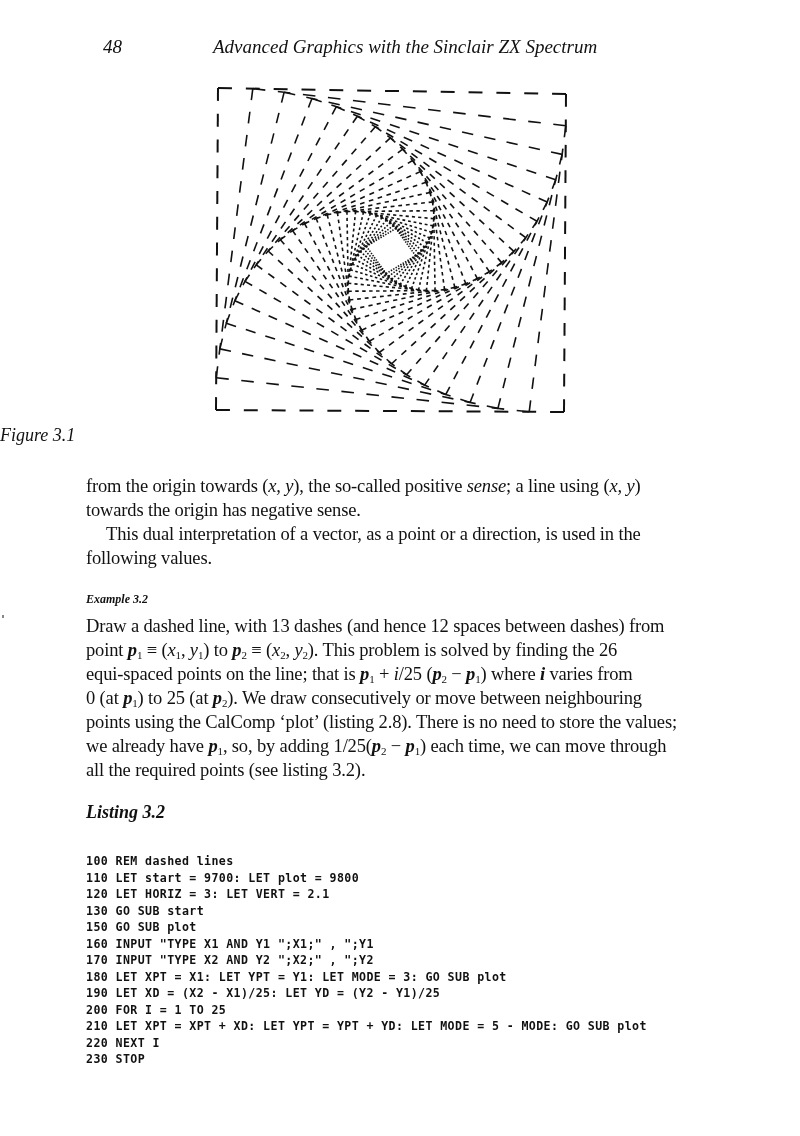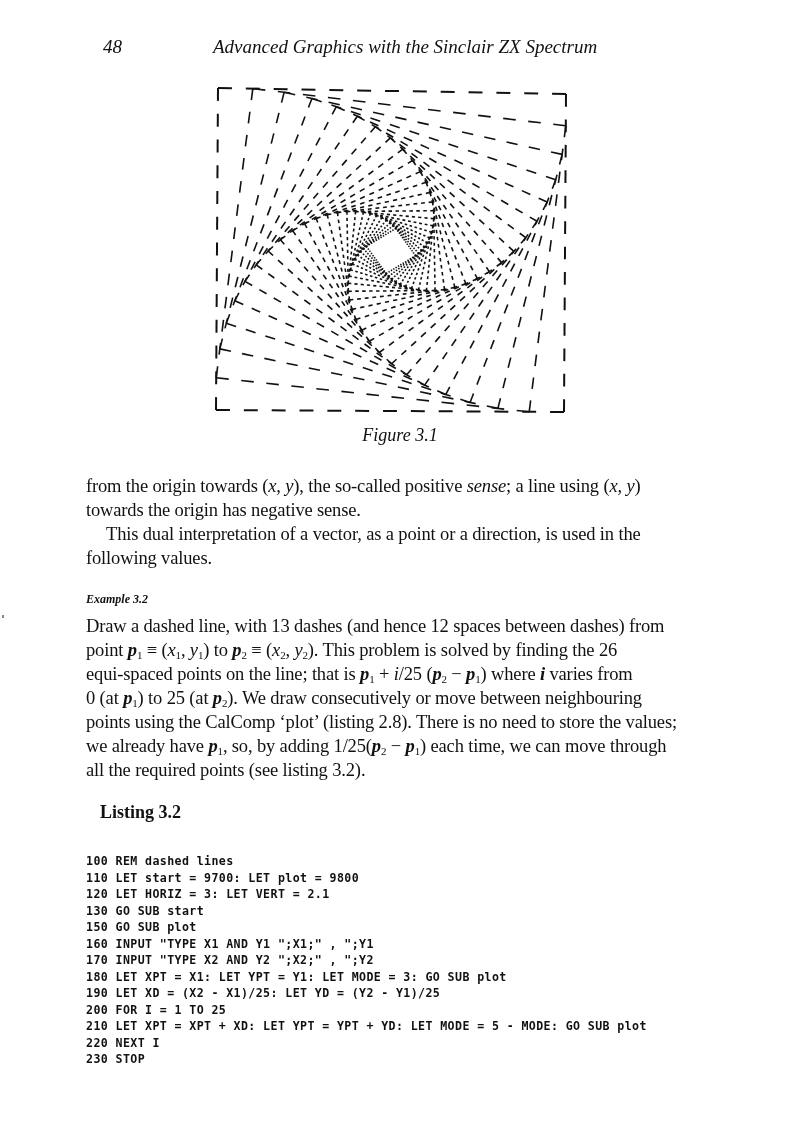--- a/index.html
+++ b/index.html
@@ -5,30 +5,30 @@
   html, body { margin: 0; padding: 0; background: #ffffff; }
   body { width: 800px; height: 1136px; position: relative; overflow: hidden; color: #111; }
   .serif { font-family: "Liberation Serif", "DejaVu Serif", serif; }
   .mono { font-family: "DejaVu Sans Mono", "Liberation Mono", monospace; }
   .abs { position: absolute; white-space: nowrap; }
 
   .running-head { top: 36px; left: 86px; font-style: italic; font-size: 19px; margin-left: 17px; }
   .running-head .pnum { display: inline-block; width: 110px; }
 
   #figure { position: absolute; left: 212px; top: 82px; width: 360px; height: 336px; }
-  .caption { top: 425px; left: 0; width: 800px; text-align: center; font-style: italic; font-size: 18px; }
+  .caption { top: 425px; left: 0; width: 800px; text-align: left; font-style: italic; font-size: 18px; }
 
   .body-line { left: 86px; font-size: 18.5px; letter-spacing: -0.15px; }
   .indent { left: 106px; }
   .bi { font-weight: bold; font-style: italic; }
   .it { font-style: italic; }
   sub { font-size: 11px; vertical-align: -3px; }
 
   .heading { left: 86px; font-size: 12px; font-weight: bold; font-style: italic; }
-  .listing-heading { left: 100px; font-size: 18px; font-weight: bold; }
+  .listing-heading { left: 86px; font-size: 18px; font-style: italic; font-weight: bold; }
 
   .code { left: 86px; font-size: 11.6px; font-weight: bold; letter-spacing: 0.4px; line-height: 16.5px; }
   .code-line { display: block; height: 16.5px; }
   .speck { position: absolute; left: 2px; top: 615px; width: 2px; height: 3px; background: #888; }
 </style>
 </head>
 <body>
 
 <div class="abs serif running-head">
   <span class="pnum">48</span><span>Advanced Graphics with the Sinclair ZX Spectrum</span>

